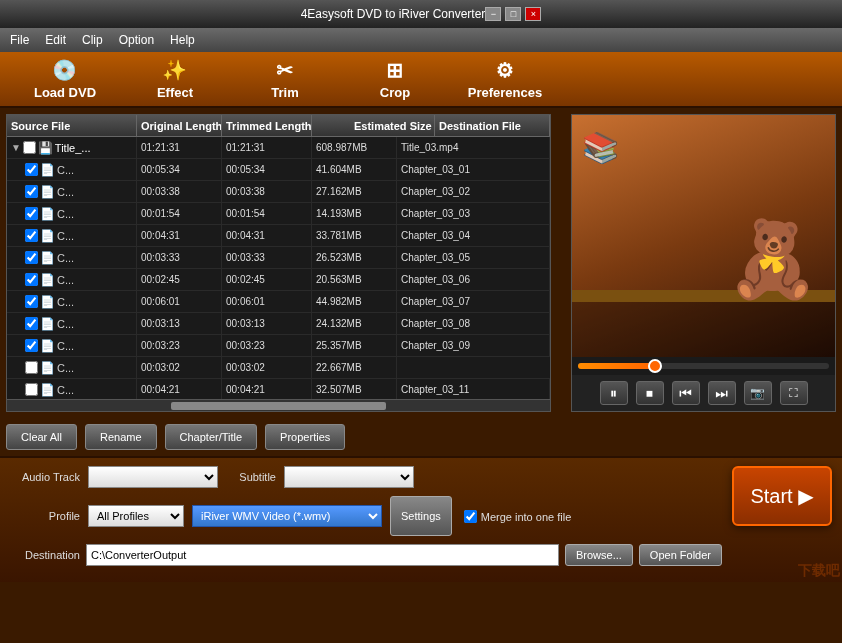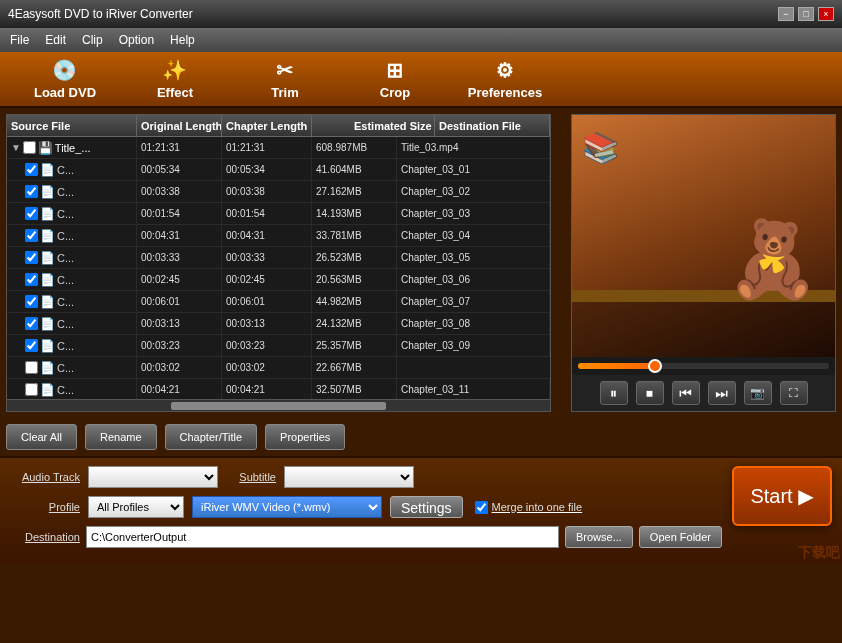--- a/index.html
+++ b/index.html
@@ -10,21 +10,21 @@
       width: 842px;
       height: 643px;
       overflow: hidden;
       color: #fff;
     }
     .title-bar {
       background: linear-gradient(to bottom, #555, #222);
       height: 28px;
       display: flex;
       align-items: center;
-      justify-content: space-between;
+      justify-content: center;
       padding: 0 8px;
       color: #fff;
       font-size: 12px;
     }
     .title-bar-controls {
       display: flex;
       gap: 4px;
     }
     .title-btn {
       width: 16px; height: 14px;
@@ -238,21 +238,20 @@
       display: flex;
       align-items: center;
       margin-bottom: 8px;
       gap: 8px;
     }
     .form-label {
       color: #ddd;
       font-size: 11px;
       width: 70px;
       text-align: right;
-      text-decoration: underline;
     }
     .form-select {
       background: linear-gradient(to bottom, #fff, #ddd);
       border: 1px solid #888;
       height: 22px;
       font-size: 11px;
       color: #000;
       padding: 0 4px;
     }
     .audio-select { width: 130px; }
@@ -262,23 +261,23 @@
       width: 190px;
       background: linear-gradient(to bottom, #5599ff, #3377cc);
       color: #fff;
       border: 1px solid #2255aa;
     }
     .settings-btn {
       background: linear-gradient(to bottom, #888, #555);
       border: 1px solid #aaa;
       border-radius: 3px;
       color: #fff;
-      font-size: 14px;
+      font-size: 11px;
       padding: 3px 10px;
-      height: 22px;
+      height: 40px;
       cursor: pointer;
     }
     .merge-checkbox { margin-right: 4px; }
     .merge-label { color: #ddd; font-size: 11px; }
     .dest-row {
       display: flex;
       align-items: center;
       gap: 6px;
     }
     .dest-input {
@@ -373,21 +372,21 @@
     <span class="toolbar-icon">⚙</span>
     <span>Preferences</span>
   </div>
 </div>
 
 <div class="main-area">
   <div class="file-table-container">
     <div class="table-header">
       <div class="th source">Source File</div>
       <div class="th orig">Original Length</div>
-      <div class="th trimmed">Chapter Length</div>
+      <div class="th trimmed">Trimmed Length</div>
       <div class="th est">Estimated Size</div>
       <div class="th dest">Destination File</div>
     </div>
     <div class="table-body" id="table-body">
     <div class="table-row">
           <div class="td source">
             <span style="font-size:10px;color:#aaa;margin-right:2px;">▼</span>
             <input type="checkbox" style="width: 13px; height: 13px; margin-right: 2px;">
             <span style="font-size:12px;margin-right:2px;">💾</span>
             <span style="font-size:11px;color:#fff;">Title_...</span>
@@ -578,21 +577,21 @@
       </div>
       <div class="form-row">
         <label class="form-label">Profile</label>
         <select class="form-select profile-select">
           
         <option value="All Profiles" selected="">All Profiles</option></select>
         <select class="form-select format-select">
           
         <option value="iRiver WMV Video (*.wmv)" selected="">iRiver WMV Video (*.wmv)</option></select>
         <button class="settings-btn">Settings</button>
-        <label style="display:flex;align-items:flex-start;margin-left:4px;text-decoration:underline;">
+        <label style="display:flex;align-items:flex-end;margin-left:4px;">
           <input type="checkbox" class="merge-checkbox" checked="" style="">
           <span class="merge-label">Merge into one file</span>
         </label>
       </div>
       <div class="form-row dest-row">
         <label class="form-label">Destination</label>
         <input type="text" class="dest-input" id="dest-input" value="C:\ConverterOutput" style="">
         <button class="browse-btn">Browse...</button>
         <button class="open-folder-btn">Open Folder</button>
       </div>

